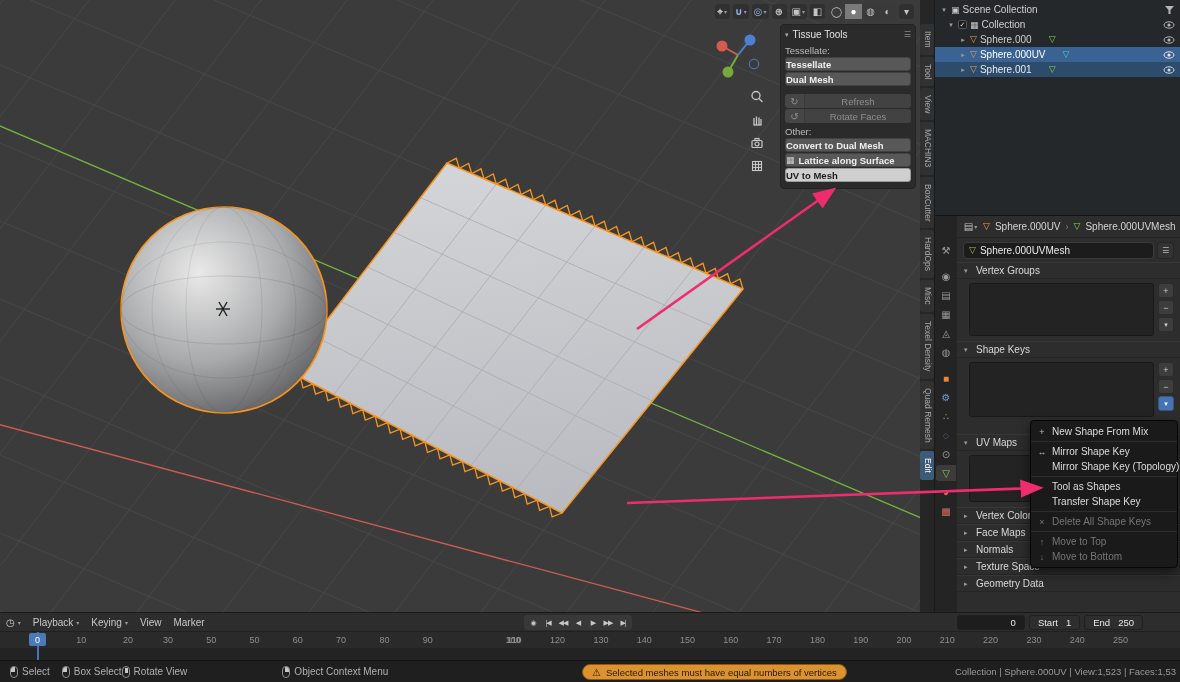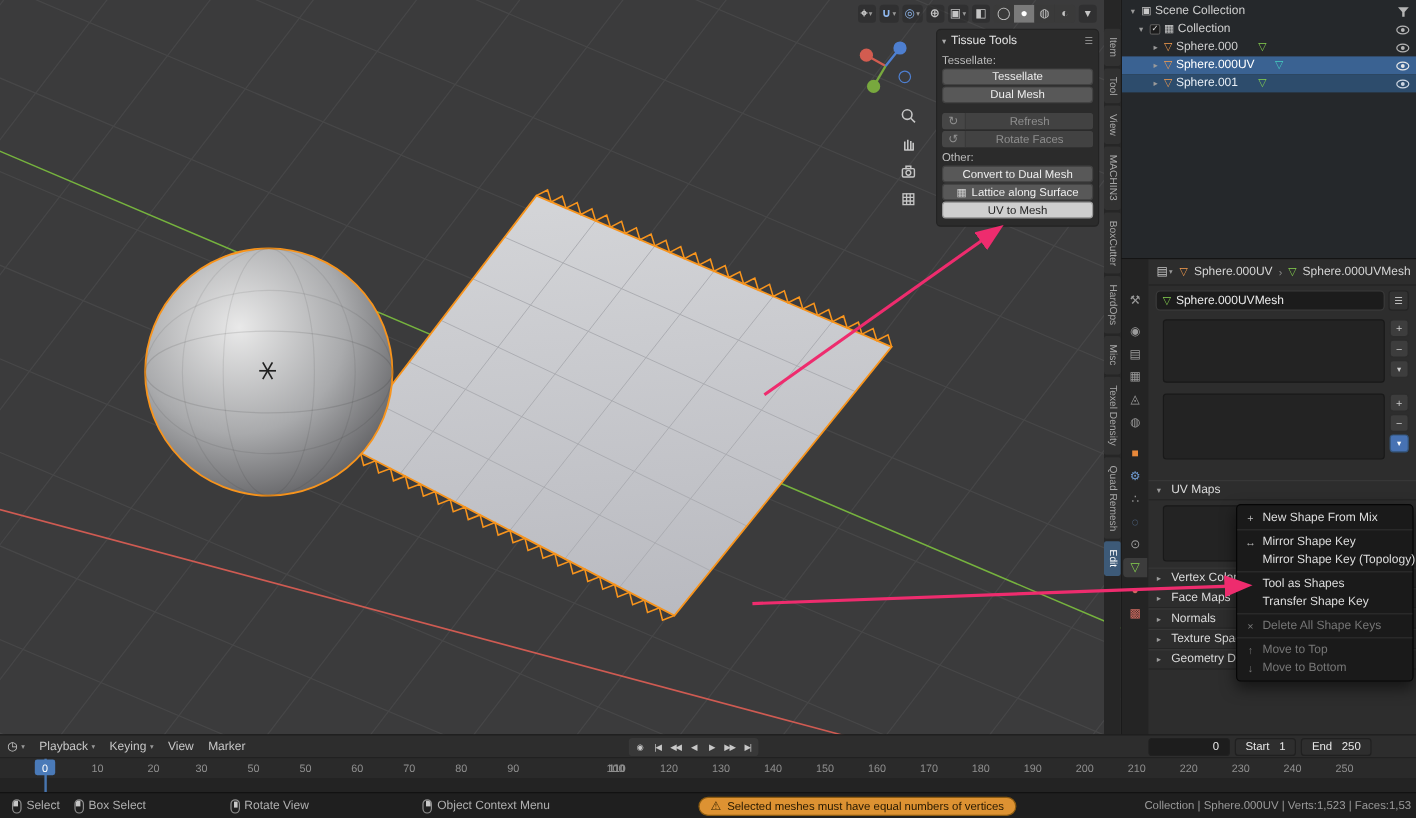--- a/index.html
+++ b/index.html
@@ -20,21 +20,21 @@
   .shade-group .hicon{border-radius:0;background:#3a3a3a;width:17px;}
   .shade-group .hicon.active{background:#7a7a7a;color:#fff;}
   .vtool{position:absolute;left:748px;width:18px;height:18px;display:flex;align-items:center;justify-content:center;z-index:3;}
 
   
   #tissue{position:absolute;left:780px;top:24px;width:136px;background:rgba(42,42,42,.95);border:1px solid #232323;border-radius:4px;padding:2px 4px 5px;z-index:4;}
   .t-head{display:flex;align-items:center;gap:4px;color:#e2e2e2;height:15px;font-size:10px;}
   .t-head .caret{font-size:7px;color:#aaa;}
   .t-head .drag{margin-left:auto;color:#8a8a8a;font-size:8px;}
   .t-label{color:#bdbdbd;font-size:9.5px;margin:3px 0 1px;}
-  .t-btn{height:14px;background:#585858;border:1px solid #424242;border-radius:3px;color:#efefef;font-size:9.5px;display:flex;align-items:center;justify-content:center;margin:1px 0;gap:4px;}
+  .t-btn{height:14px;background:#585858;border:1px solid #424242;border-radius:3px;color:#efefef;font-size:9.5px;display:flex;align-items:center;justify-content:flex-start;margin:1px 0;gap:4px;font-weight:bold;}
   .t-btn .bic{font-size:9px;color:#cfcfcf;}
   .t-btn.light{background:#cfcfcf;color:#1d1d1d;border-color:#9a9a9a;}
   .t-row-dis{display:flex;margin:1px 0;height:14px;border-radius:3px;overflow:hidden;}
   .t-row-dis .ic{width:20px;background:#464646;color:#8f8f8f;display:flex;align-items:center;justify-content:center;border-right:1px solid #3a3a3a;font-size:10px;}
   .t-row-dis .lb{flex:1;background:#424242;color:#8f8f8f;display:flex;align-items:center;justify-content:center;font-size:9.5px;}
   .t-gap{height:6px;}
 
   
   #outliner{position:absolute;left:934px;top:0;width:246px;height:215px;background:#25282b;border-left:1px solid #1a1a1a;padding-top:2px;}
   .o-row{display:flex;align-items:center;height:15px;padding:0 5px;gap:3px;font-size:10px;color:#cfcfcf;}
@@ -428,29 +428,37 @@
 
       </div>
       <div class="name-row">
         <span class="name-input">
           <span class="tri green">▽</span>
           <span>Sphere.000UVMesh</span>
         </span>
         <span class="mini-btn">☰</span>
       </div>
 
+      <div class="panel-h">
+        <span class="caret">▾</span>
+        <span>Vertex Groups</span>
+      </div>
       <div class="panel-body" style="height:62px">
         <div class="listbox"></div>
         <div class="btncol">
           <span class="sq">+</span>
           <span class="sq">−</span>
           <span class="sq chev">▾</span>
         </div>
       </div>
 
+      <div class="panel-h">
+        <span class="caret">▾</span>
+        <span>Shape Keys</span>
+      </div>
       <div class="panel-body" style="height:64px">
         <div class="listbox"></div>
         <div class="btncol">
           <span class="sq">+</span>
           <span class="sq">−</span>
           <span class="sq chev active">▾</span>
         </div>
       </div>
 
       <div class="spacer12"></div>
@@ -612,37 +620,37 @@
           <i></i>
         </span>
       <span>Select</span>
     </span>
     <span class="sb-item" style="margin-left:12px">
       <span class="mouse m-left">
           <i></i>
         </span>
       <span>Box Select</span>
     </span>
-    <span class="sb-item" style="margin-left:70px">
+    <span class="sb-item" style="">
       <span class="mouse m-mid">
           <i></i>
         </span>
       <span>Rotate View</span>
     </span>
     <span class="sb-item" style="margin-left:95px">
       <span class="mouse m-right">
           <i></i>
         </span>
       <span>Object Context Menu</span>
     </span>
     <span class="warn">
       <span class="wi">⚠</span>
       <span>Selected meshes must have equal numbers of vertices</span>
     </span>
-    <span class="stats">Collection | Sphere.000UV | Verts:1,523 | Faces:1,53</span>
+    <span class="stats">Collection | Sphere.000UV | View:1,523 | Faces:1,53</span>
   </div>
 
   <svg id="arrows" width="1180" height="682">
     <defs>
       <marker id="ah" markerWidth="9" markerHeight="7" refX="6" refY="3.5" orient="auto">
         <path d="M0,0 L9,3.5 L0,7 Z" fill="#ee2c6e"></path>
       </marker>
     </defs>
     <line x1="637" y1="329" x2="830" y2="192" stroke="#ee2c6e" stroke-width="2.6" marker-end="url(#ah)"></line>
     <line x1="627" y1="503" x2="1036" y2="488" stroke="#ee2c6e" stroke-width="2.6" marker-end="url(#ah)"></line>

